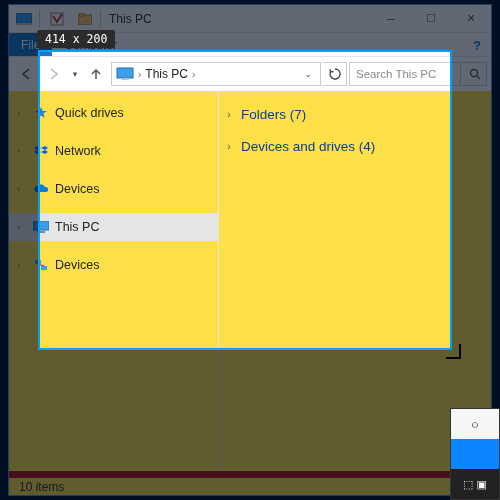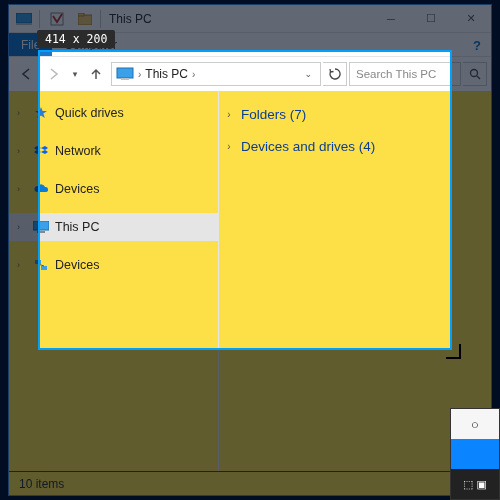--- a/index.html
+++ b/index.html
@@ -36,21 +36,21 @@
   .nav-item { height: 28px; display: flex; align-items: center; gap: 5px; padding-left: 8px; font-size: 12.5px; color: #222; }
   .nav-item .exp { width: 10px; color: #666; font-size: 9px; }
   .nav-item .nic { width: 18px; display:flex; align-items:center; justify-content:center; }
   .nav-item.selected { background: #e5e5e5; }
 
   .content { flex: 1; padding: 10px 0 0 4px; }
   .group { display: flex; align-items: center; gap: 6px; height: 26px; margin-bottom: 6px; }
   .group .gexp { color: #555; font-size: 10px; width: 12px; text-align: center; }
   .group .glabel { color: #0b3e91; font-size: 13.5px; }
 
-  .status { height: 24px; border-top: 1px solid #b91c1c; display: flex; align-items: center; padding: 0 10px; font-size: 12px; color: #333; }
+  .status { height: 24px; border-top: 7px solid #b91c1c; display: flex; align-items: center; padding: 0 10px; font-size: 12px; color: #333; }
 
   .capture { position: absolute; left: 38px; top: 50px; width: 414px; height: 300px; border: 2px solid #00a0ff; background: transparent; box-shadow: 0 0 0 9999px rgba(0,0,0,0); }
   .capture::after { content:""; position:absolute; left:-2px; top:-2px; width:414px; height:300px; pointer-events:none; }
   .cap-label { position: absolute; left: 37px; top: 30px; background: #2b2b2b; color: #fff; font-size: 11.5px; padding: 2px 8px; border-radius: 2px; font-family: Consolas, monospace; }
   .handle { position: absolute; width: 18px; height: 18px; color: #000; font-weight: bold; }
 
   .dim-top { position:absolute; left:0; top:0; width:500px; height:50px; background: rgba(0,12,30,0.62); }
   .dim-left { position:absolute; left:0; top:50px; width:38px; height:300px; background: rgba(0,12,30,0.62); }
   .dim-right { position:absolute; left:452px; top:50px; width:48px; height:300px; background: rgba(0,12,30,0.62); }
   .dim-bottom { position:absolute; left:0; top:350px; width:500px; height:150px; background: rgba(0,12,30,0.62); }

